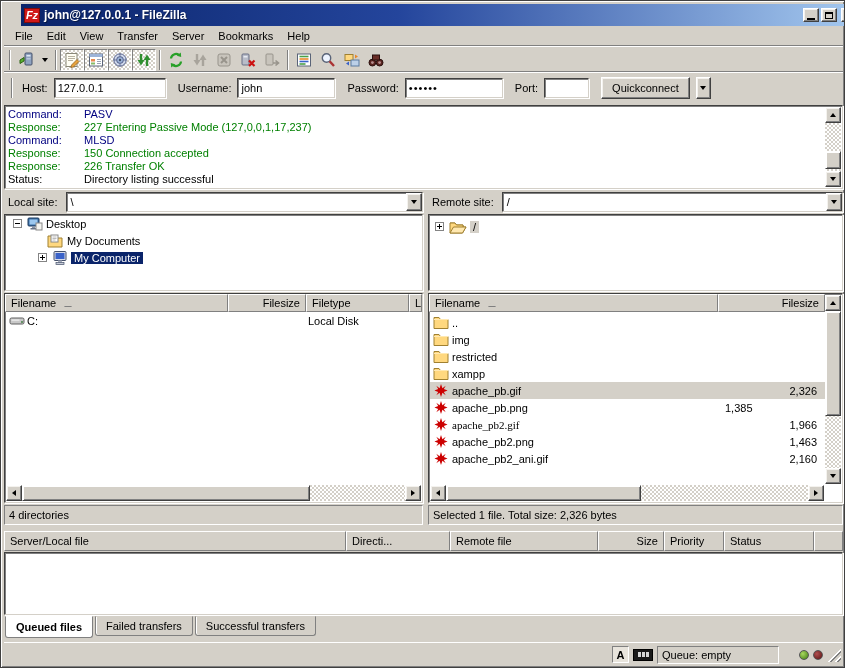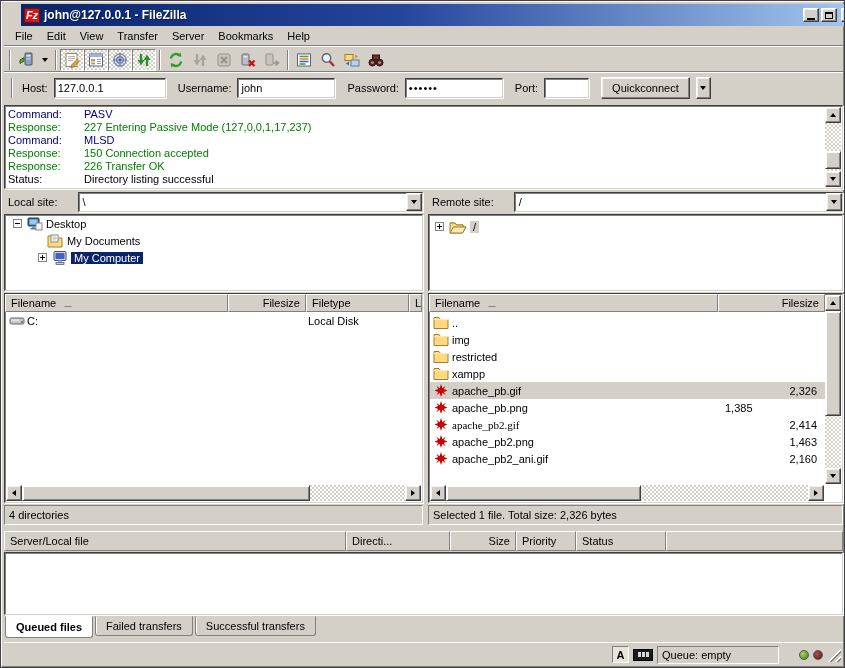--- a/index.html
+++ b/index.html
@@ -43,21 +43,21 @@
   .log{left:3px;top:104px;width:839px;height:84px;}
   .log-line{display:flex;line-height:13px;padding-left:2px;white-space:pre;}
   .log-label{width:76px;flex:none;}
   .c-command{color:#000080;}
   .c-response{color:#008000;}
   .c-status{color:#000;}
   
   .checker{background-image:linear-gradient(45deg,#fff 25%,transparent 25%,transparent 75%,#fff 75%),linear-gradient(45deg,#fff 25%,transparent 25%,transparent 75%,#fff 75%);background-size:4px 4px;background-position:0 0,2px 2px;background-color:#d4d0c8;}
   .sbtn{width:16px;height:16px;display:flex;align-items:center;justify-content:center;}
   
-  .sitebar{height:22px;display:flex;align-items:center;gap:16px;}
+  .sitebar{height:22px;display:flex;align-items:center;gap:4px;}
   .tree-row{display:flex;align-items:center;height:17px;}
   .pm-box{width:9px;height:9px;background:#fff;border:1px solid #848484;position:relative;flex:none;}
   .pm-box::before{content:"";position:absolute;left:1px;top:3px;width:5px;height:1px;background:#000;}
   .pm-box.plus::after{content:"";position:absolute;left:3px;top:1px;width:1px;height:5px;background:#000;}
   .sel-navy{background:#0a246a;color:#fff;padding:0 3px;}
   .sel-silver{background:#d4d0c8;padding:0 3px;}
   .colhdr{background:#d4d0c8;border:1px solid #808080;border-top-color:#ffffff;border-left-color:#ffffff;height:18px;display:flex;align-items:center;padding:0 5px;overflow:hidden;white-space:nowrap;flex:none;}
   .file-row{display:flex;align-items:center;height:17px;white-space:nowrap;}
   .sort-arrow{width:0;height:0;border-left:4px solid transparent;border-right:4px solid transparent;border-bottom:5px solid #d4d0c8;filter:drop-shadow(0 1px 0 #808080);margin-left:8px;}
   .statusline{height:19px;display:flex;align-items:center;padding:0 4px;}
@@ -414,21 +414,21 @@
             <polygon points="8,1 9.5,5.5 13,3 11,6.5 15,8 11,9.5 13,13 9.5,10.5 8,15 6.5,10.5 3,13 5,9.5 1,8 5,6.5 3,3 6.5,5.5" fill="#cc0000"></polygon>
           </svg>
         <span style="flex:1;">apache_pb.png</span>
         <span style="width:100px;text-align:left;padding-right:8px;">1,385</span>
       </div>
       <div class="file-row">
         <svg width="16" height="15" viewBox="0 0 16 16" style="margin:0 3px 0 3px;flex:none;">
             <polygon points="8,1 9.5,5.5 13,3 11,6.5 15,8 11,9.5 13,13 9.5,10.5 8,15 6.5,10.5 3,13 5,9.5 1,8 5,6.5 3,3 6.5,5.5" fill="#cc0000"></polygon>
           </svg>
         <span style="flex:1;font-family:Liberation Serif, serif;">apache_pb2.gif</span>
-        <span style="width:100px;text-align:right;padding-right:8px;">2,414</span>
+        <span style="width:100px;text-align:right;padding-right:8px;">1,966</span>
       </div>
       <div class="file-row">
         <svg width="16" height="15" viewBox="0 0 16 16" style="margin:0 3px 0 3px;flex:none;">
             <polygon points="8,1 9.5,5.5 13,3 11,6.5 15,8 11,9.5 13,13 9.5,10.5 8,15 6.5,10.5 3,13 5,9.5 1,8 5,6.5 3,3 6.5,5.5" fill="#cc0000"></polygon>
           </svg>
         <span style="flex:1;">apache_pb2.png</span>
         <span style="width:100px;text-align:right;padding-right:8px;">1,463</span>
       </div>
       <div class="file-row">
         <svg width="16" height="15" viewBox="0 0 16 16" style="margin:0 3px 0 3px;flex:none;">
@@ -462,20 +462,23 @@
   <div class="abs panel-sunken statusline" style="left:427px;top:504px;width:415px;height:20px;">
     <span>Selected 1 file. Total size: 2,326 bytes</span>
   </div>
 
   <div class="abs" style="left:3px;top:530px;width:839px;height:20px;display:flex;">
     <div class="colhdr" style="width:342px;height:20px;">
         <span>Server/Local file</span>
       </div>
     <div class="colhdr" style="width:104px;height:20px;">
         <span>Directi...</span>
+      </div>
+    <div class="colhdr" style="width:148px;height:20px;">
+        <span>Remote file</span>
       </div>
     <div class="colhdr" style="width:66px;height:20px;justify-content:flex-end;">
         <span>Size</span>
       </div>
     <div class="colhdr" style="width:60px;height:20px;">
         <span>Priority</span>
       </div>
     <div class="colhdr" style="width:90px;height:20px;">
         <span>Status</span>
       </div>

